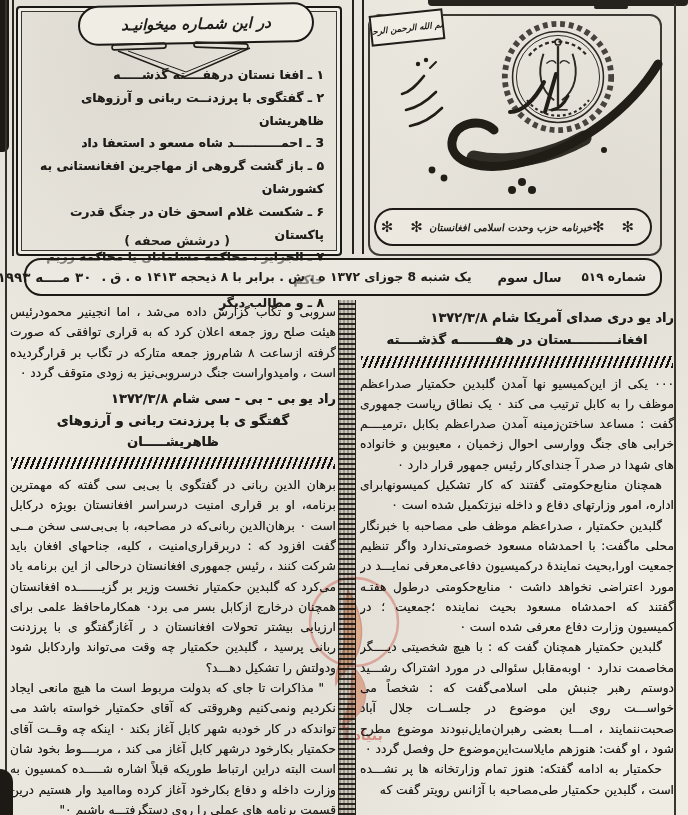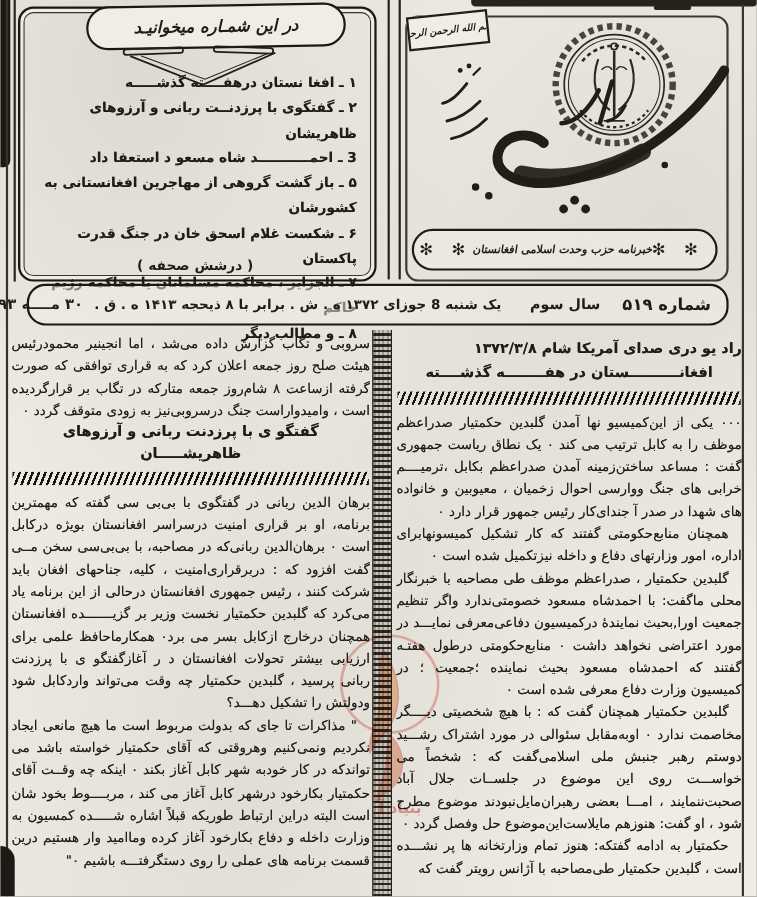--- a/index.html
+++ b/index.html
@@ -18,21 +18,21 @@
   .edge-left-thick-top{left:0;top:0;width:9px;height:152px;border-radius:0 0 6px 0;}
   .edge-left-line{left:5px;top:0;width:2px;height:815px;background:#35312b;}
   .edge-left-inner-line{left:12px;top:0;width:2px;height:256px;background:#2a2723;}
   .edge-left-bottom{left:0;bottom:0;width:13px;height:46px;border-radius:0 14px 0 0;}
   .edge-top-right{right:0;top:0;width:260px;height:6px;background:#26221d;border-radius:0 0 4px 4px;}
   .edge-top-right-nub{right:60px;top:5px;width:34px;height:4px;background:#26221d;border-radius:2px;}
   .edge-right-line{right:12px;top:4px;width:2px;height:811px;background:#3a352e;}
   
   .contents-box{
     position:absolute;left:16px;top:6px;width:322px;height:246px;z-index:3;
-    border:2px solid #1a1814;border-radius:14px;
+    border:2px solid #1a1814;border-radius:4px;
     box-shadow:inset 0 0 0 3px #efece4, inset 0 0 0 4px rgba(26,24,20,.85);
   }
   .contents-bubble{
     position:absolute;right:26px;top:-4px;width:232px;height:36px;z-index:4;
     border:2px solid #1a1814;border-radius:20px;background:#f0ede5;
     display:flex;align-items:center;justify-content:center;
     font-style:italic;font-weight:bold;font-size:15px;transform:rotate(-1deg);
   }
   .contents-arrow{position:absolute;right:72px;top:33px;z-index:4;}
   .contents-list{
@@ -63,21 +63,21 @@
   }
   .organ-band .flowers{font-size:15px;letter-spacing:6px;color:#211e19;white-space:nowrap;}
   .organ-band .organ-text{font-size:10px;font-style:italic;font-weight:bold;transform:skewX(6deg);white-space:nowrap;}
   
   .issue-band{
     position:absolute;left:24px;top:258px;width:638px;height:38px;z-index:3;
     border:2px solid #1c1914;border-radius:17px;background:rgba(240,237,229,.5);
     display:flex;align-items:center;direction:rtl;box-sizing:border-box;padding:0 14px;
     font-weight:bold;white-space:nowrap;
   }
-  .issue-no{font-size:15px;}
+  .issue-no{font-size:12px;}
   .issue-sep{width:1.5px;height:22px;background:#1c1914;margin:0 10px;}
   .issue-year{font-size:13px;margin-left:26px;}
   .issue-date{font-size:12.3px;margin-left:10px;}
   .issue-greg{font-size:13.5px;letter-spacing:1px;}
   
   .gutter-rule{
     position:absolute;left:338px;top:300px;width:16px;height:515px;z-index:2;
     border-left:1.5px solid #23201b;border-right:1.5px solid #23201b;
     background:
       repeating-linear-gradient(0deg, rgba(25,22,18,.9) 0 2px, rgba(210,204,192,.25) 2px 5px),
@@ -202,20 +202,21 @@
     <span class="issue-sep"></span>
     <span class="issue-year">سال سوم</span>
     <span class="issue-date">یک شنبه 8 جوزای ۱۳۷۲ ه . ش . برابر با ۸ ذیحجه ۱۴۱۳ ه . ق .</span>
     <span class="issue-greg">۳۰ مــــه ۱۹۹۳ میــــــلادی</span>
   </div>
 
   <div class="gutter-rule"></div>
 
   <div class="col col-left body-text">
     <p class="para noindent">سروبی و تگاب گزارش داده می‌شد ، اما انجینیر محمودرئیس هیئت صلح روز جمعه اعلان کرد  که به قراری توافقی که صورت گرفته ازساعت ۸ شام‌روز جمعه متارکه در تگاب  بر قرارگردیده است ، وامیدواراست جنگ درسروبی‌نیز به زودی متوقف گردد ۰</p>
+    <div class="headline headline-src">راد یو بی - بی - سی شام ۱۳۷۲/۳/۸</div>
     <div class="headline headline-ttl">گفتگو ی با پرزدنت ربانی و آرزوهای ظاهریشـــــان</div>
     <div class="hatch-divider"></div>
     <p class="para noindent">برهان الدین ربانی  در گفتگوی با بی‌بی سی گفته که مهمترین برنامه، او بر قراری امنیت درسراسر افغانستان بویژه  درکابل است ۰ برهان‌الدین ربانی‌که در مصاحبه، با بی‌بی‌سی سخن مــی گفت افزود که : دربرقراری‌امنیت ، کلیه، جناحهای افغان باید شرکت کنند ،  رئیس جمهوری افغانستان درحالی از این برنامه یاد می‌کرد که گلبدین حکمتیار نخست وزیر بر گزیـــــــده افغانستان همچنان درخارج ازکابل بسر می برد۰ همکارماحافظ علمی برای ارزیابی بیشتر  تحولات افغانستان د ر آغازگفتگو ی با پرزدنت ربانی پرسید ، گلبدین حکمتیار  چه وقت می‌تواند واردکابل شود ودولتش را تشکیل دهـــد؟</p>
     <p class="para">" مذاکرات تا جای که بدولت مربوط است ما هیچ مانعی ایجاد نکردیم ونمی‌کنیم وهروقتی که آقای حکمتیار خواسته باشد می تواندکه در کار خودبه شهر کابل آغاز بکند ۰ اینکه چه وقــت آقای حکمتیار بکارخود درشهر کابل آغاز می کند ، مربــــوط بخود شان است البته دراین ارتباط طوریکه قبلاً اشاره شـــــده کمسیون به وزارت داخله و دفاع بکارخود  آغاز کرده وماامید وار هستیم درین قسمت برنامه های عملی را روی دستگرفتـــه باشیم ۰"</p>
 
   </div>
 
   <div class="col col-right body-text">
     <div class="headline headline-src">راد یو دری  صدای آمریکا شام ۱۳۷۲/۳/۸</div>
     <div class="headline headline-ttl">افغانــــــــــستان  در هفــــــــه گذشــــته</div>

